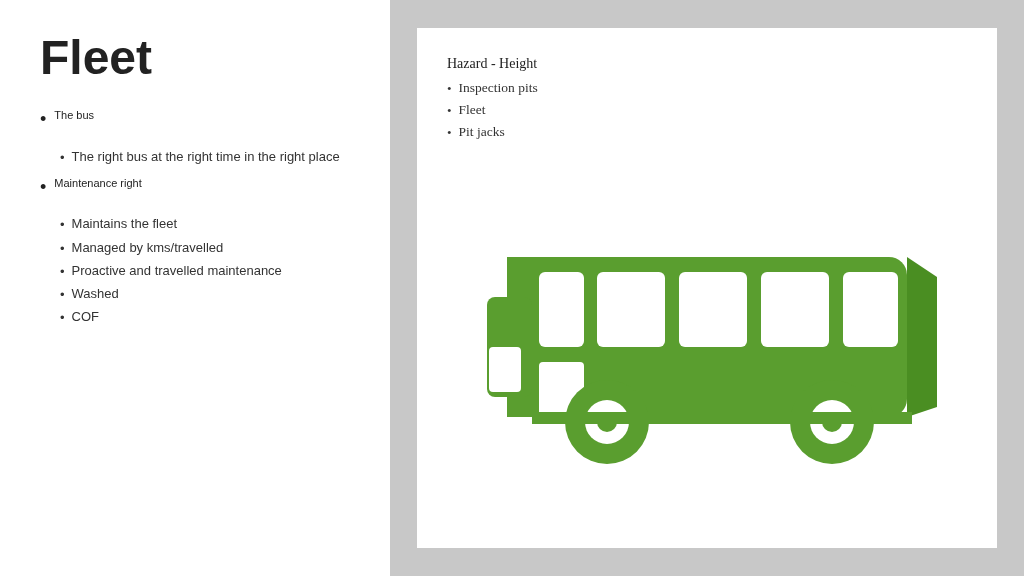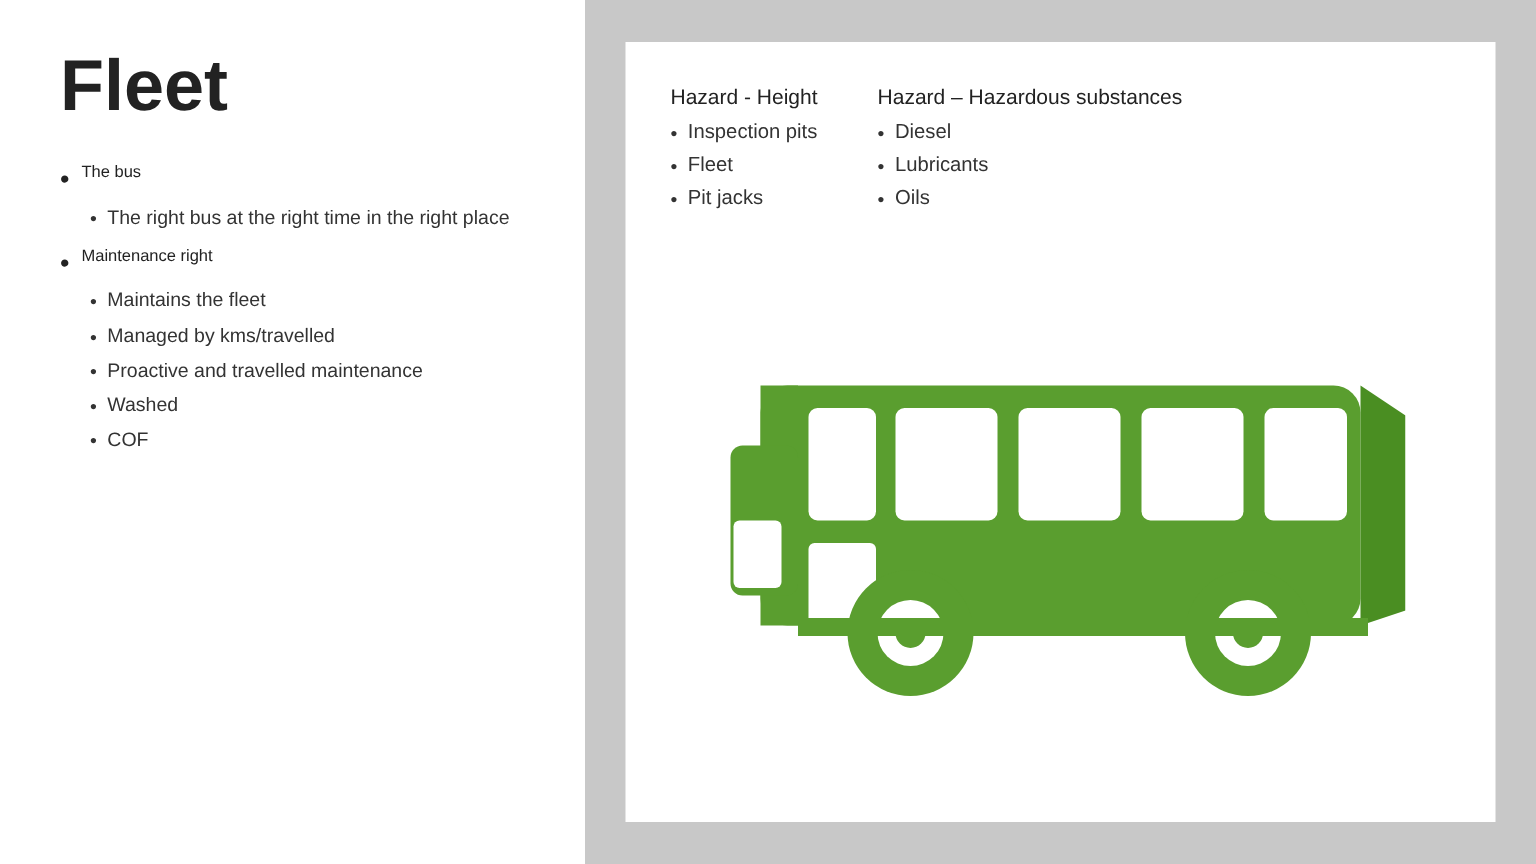--- a/index.html
+++ b/index.html
@@ -49,21 +49,21 @@
 
     .bullet-list > li > span.main-bullet::before {
       content: '•';
       font-size: 18px;
       line-height: 1.2;
     }
 
     .sub-list {
       list-style: none;
       margin-left: 20px;
-      margin-top: 6px;
+      margin-top: 18px;
       text-align: center;
     }
 
     .sub-list li {
       display: flex;
       align-items: flex-start;
       gap: 7px;
       margin-bottom: 5px;
       font-size: 13px;
       font-weight: 400;
@@ -86,20 +86,21 @@
       padding: 20px;
     }
 
     .content-card {
       background: #ffffff;
       width: 580px;
       height: 520px;
       padding: 28px 30px 20px 30px;
       display: flex;
       flex-direction: column;
+      font-family: Liberation Serif, serif;
     }
 
     .hazards-row {
       display: flex;
       gap: 40px;
       margin-bottom: 20px;
     }
 
     .hazard-col h3 {
       font-size: 14px;
@@ -168,28 +169,20 @@
   <div class="content-card">
     <div class="hazards-row">
       <div class="hazard-col">
         <h3>Hazard - Height</h3>
         <ul>
           <li>Inspection pits</li>
           <li>Fleet</li>
           <li>Pit jacks</li>
         </ul>
       </div>
-      <div class="hazard-col">
-        <h3>Hazard – Hazardous substances</h3>
-        <ul>
-          <li>Diesel</li>
-          <li>Lubricants</li>
-          <li>Oils</li>
-        </ul>
-      </div>
     </div>
 
     <div class="bus-container">
       <svg class="bus-svg" viewBox="0 0 460 260" xmlns="http://www.w3.org/2000/svg">
 
         <rect x="30" y="40" width="400" height="160" rx="18" ry="18" fill="#5a9e2f"></rect>
 
         <polygon points="30,40 30,200 55,200 55,40" fill="#5a9e2f"></polygon>
 
         <rect x="10" y="80" width="45" height="100" rx="8" ry="8" fill="#5a9e2f"></rect>

